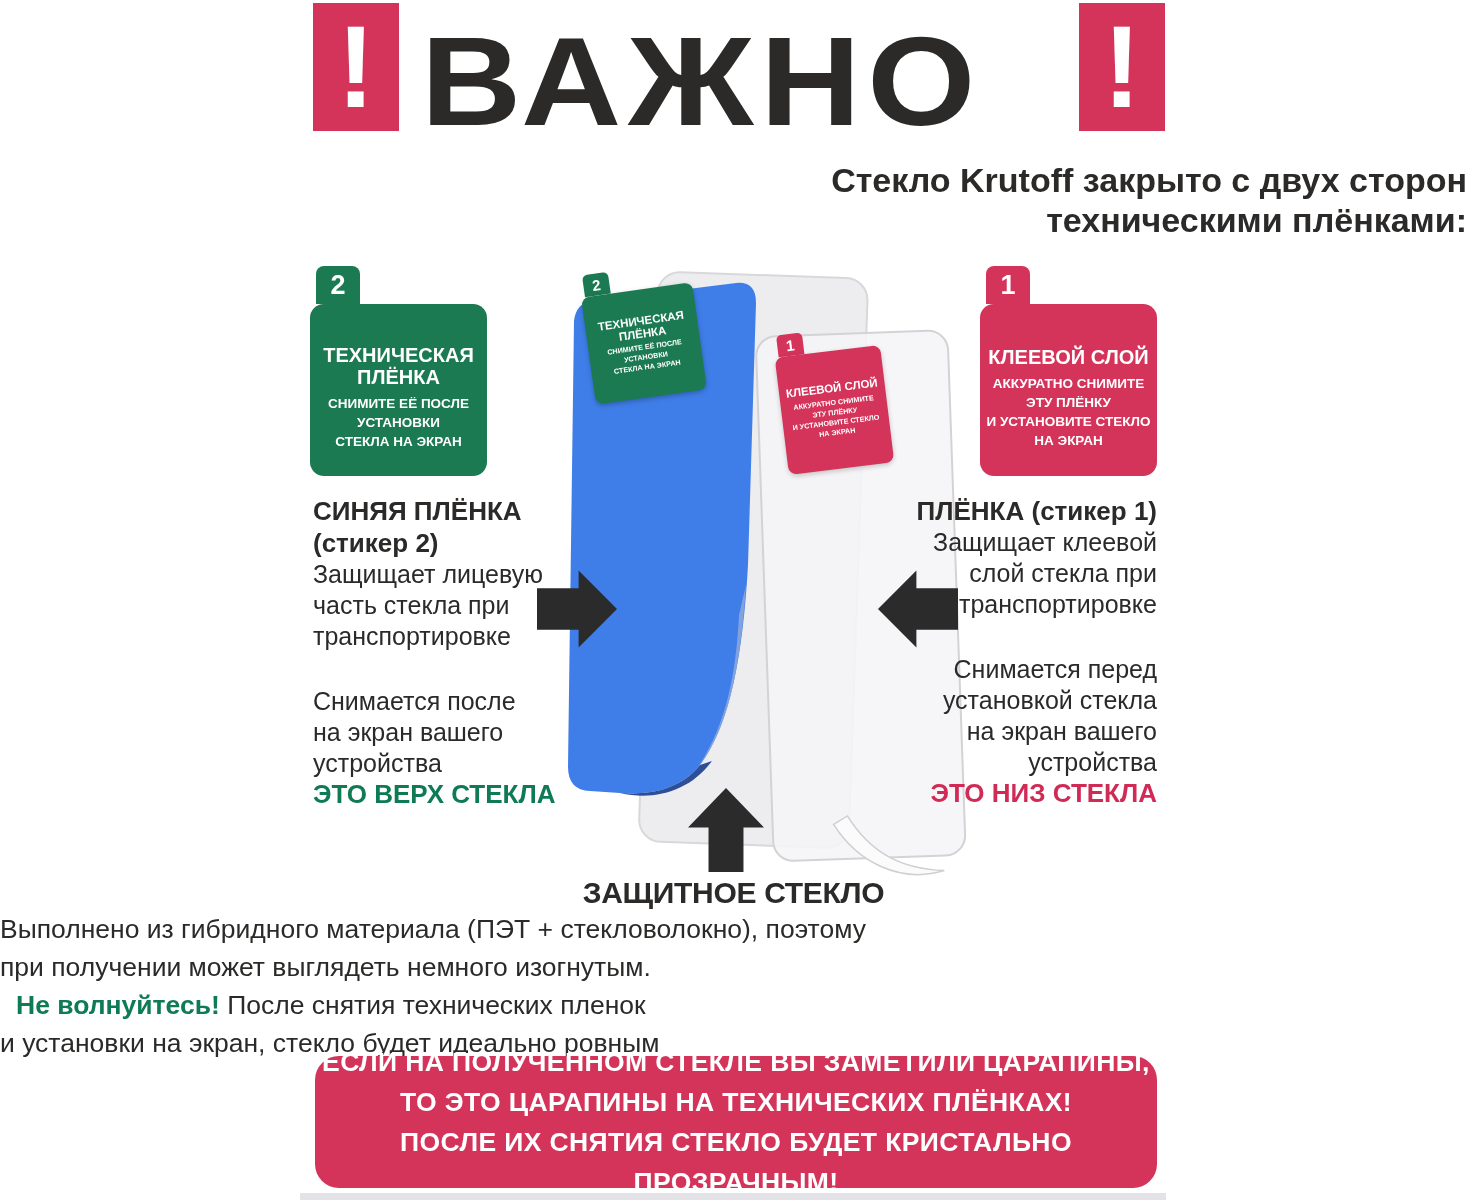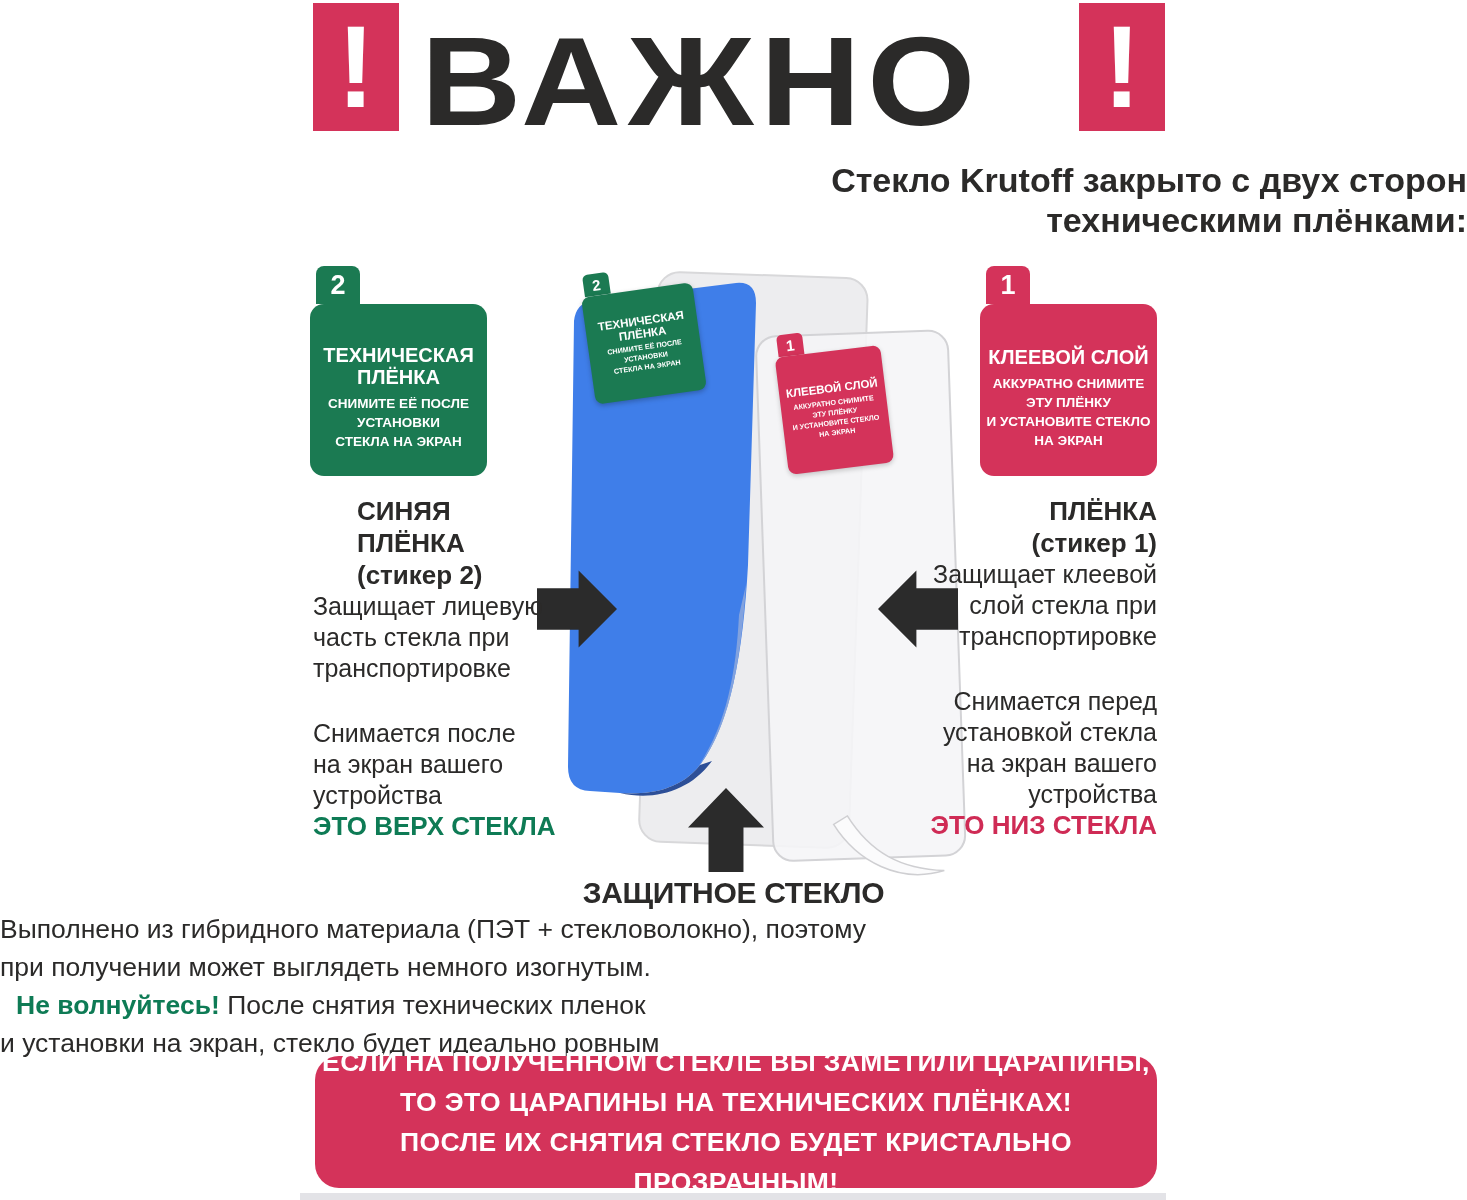--- a/index.html
+++ b/index.html
@@ -23,21 +23,21 @@
   .big-body{width:177px;height:172px;border-radius:14px;color:#fff;text-align:center;
             display:flex;flex-direction:column;justify-content:center;box-sizing:border-box;}
   .big-body .st-title{font-weight:bold;font-size:20px;line-height:22px;}
   .big-body .st-line{font-weight:bold;font-size:13.5px;line-height:19px;}
   .st-gap{height:6px;}
   .bg-green{background:#1b7a52;}
   .bg-red{background:#d4335a;}
 
   
   .info{width:250px;font-size:25px;line-height:31px;}
-  .info .h{font-weight:bold;font-size:26px;line-height:32px;margin-left:44px;}
+  .info .h{font-weight:bold;font-size:26px;line-height:32px;}
   .info .gap{height:34px;}
   .info .hl-green{font-weight:bold;font-size:26px;color:#0e7b55;}
   .info .hl-red{font-weight:bold;font-size:26px;color:#cf2b55;}
   .align-r{text-align:right;}
 
   
   .arrow{background:#2b2b2b;}
   .arrow-right{width:80px;height:80px;clip-path:polygon(0 24%,52% 24%,52% 2%,100% 50%,52% 98%,52% 76%,0 76%);}
   .arrow-left{width:80px;height:80px;clip-path:polygon(100% 24%,48% 24%,48% 2%,0 50%,48% 98%,48% 76%,100% 76%);}
   .arrow-up{width:76px;height:84px;clip-path:polygon(50% 0,100% 47%,73% 47%,73% 100%,27% 100%,27% 47%,0 47%);}

